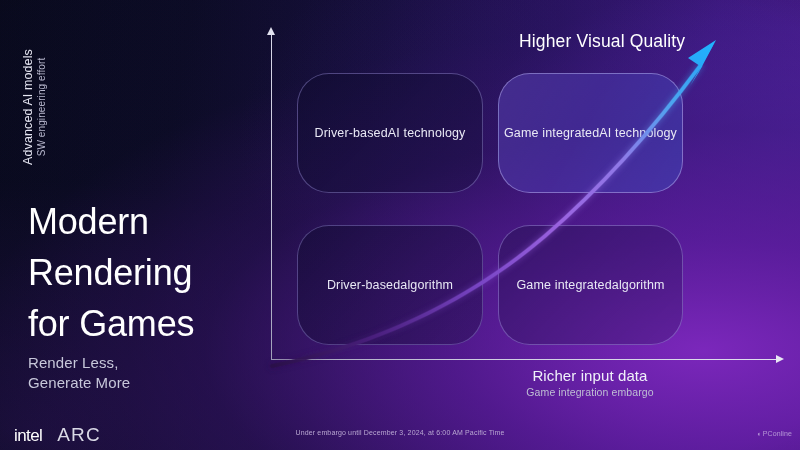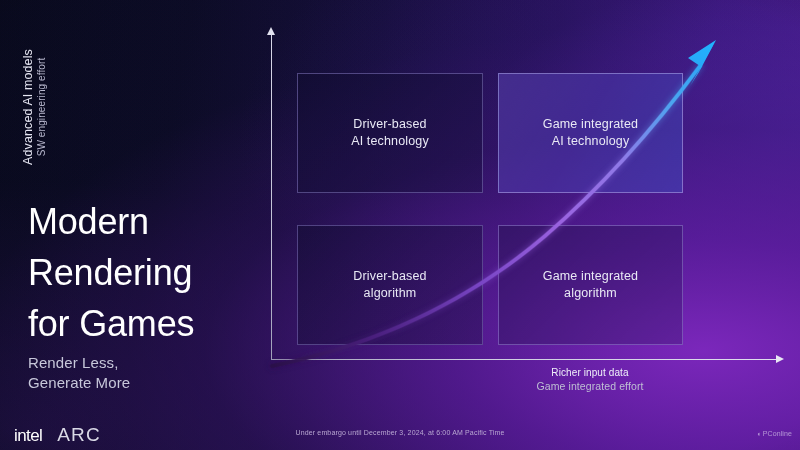--- a/index.html
+++ b/index.html
@@ -56,28 +56,29 @@
 
   .y-label{
     position:absolute;left:-66px;top:94px;width:200px;
     transform:rotate(-90deg);transform-origin:center center;
     text-align:center;
   }
   .y-label .l1{font-size:12.5px;color:#e6e6f2;letter-spacing:0.1px;}
   .y-label .l2{font-size:10px;color:#b9b9cf;margin-top:1px;letter-spacing:0.1px;}
 
   .x-label{position:absolute;left:470px;top:367px;width:240px;text-align:center;}
-  .x-label .l1{font-size:10px;color:#f0f0fa;letter-spacing:0.1px;}
+  .x-label .l1{font-size:15px;color:#f0f0fa;letter-spacing:0.1px;}
   .x-label .l2{font-size:10.5px;color:#bfbfd4;margin-top:2px;letter-spacing:0.1px;}
 
   
   .qbox{
     position:absolute;box-sizing:border-box;
-    display:flex;flex-direction:column;align-items:center;justify-content:center;
+    display:flex;align-items:center;justify-content:center;
     text-align:center;
+    border-radius:32px;
   }
   .qbox .line{font-size:12.5px;line-height:17px;color:#e9e9f5;letter-spacing:0.15px;}
   .q-tl{left:297px;top:73px;width:186px;height:120px;
         border:1px solid rgba(150,140,215,0.45);
         background:linear-gradient(135deg, rgba(16,12,48,0.55) 0%, rgba(26,16,66,0.45) 100%);}
   .q-tr{left:498px;top:73px;width:185px;height:120px;
         border:1px solid rgba(176,168,235,0.55);
         background:linear-gradient(120deg, rgba(96,72,190,0.48) 0%, rgba(78,64,185,0.44) 45%, rgba(58,86,200,0.40) 100%);}
   .q-bl{left:297px;top:225px;width:186px;height:120px;
         border:1px solid rgba(150,140,215,0.42);
@@ -129,21 +130,21 @@
     <div class="x-axis"></div>
     <div class="x-arrow"></div>
 
     <div class="y-label">
       <div class="l1">Advanced AI models</div>
       <div class="l2">SW engineering effort</div>
     </div>
 
     <div class="x-label">
       <div class="l1">Richer input data</div>
-      <div class="l2">Game integrated effort</div>
+      <div class="l2">Game integration embargo</div>
     </div>
 
     <div class="qbox q-tl">
       <div class="line">Driver-based</div>
       <div class="line">AI technology</div>
     </div>
 
     <div class="qbox q-tr">
       <div class="line">Game integrated</div>
       <div class="line">AI technology</div>
@@ -182,20 +183,21 @@
             </feMerge>
         </filter>
       </defs>
 
       <path d="M 272 366 C 380 344, 470 300, 545 236 C 610 180, 660 120, 700 66" fill="none" stroke="url(#curveGrad)" stroke-width="4.6" stroke-linecap="round" opacity="0.55" filter="url(#soft)"></path>
       <path d="M 272 366 C 380 344, 470 300, 545 236 C 610 180, 660 120, 700 66" fill="none" stroke="url(#curveGrad)" stroke-width="3.4" stroke-linecap="round"></path>
       <path d="M 716 40 L 688 58 L 700 66 L 699 72 Z" fill="url(#headGrad)"></path>
       <path d="M 716 40 L 690 86 L 699 72 L 700 66 Z" fill="url(#headGrad)" opacity="0.95"></path>
     </svg>
 
+    <div class="headline">Higher Visual Quality</div>
   </div>
 
   <div class="logo">
     <span class="intel">intel</span>
     <span class="arc">ARC</span>
   </div>
 
   <div class="embargo">Under embargo until December 3, 2024, at 6:00 AM Pacific Time</div>
 
   <div class="watermark">

